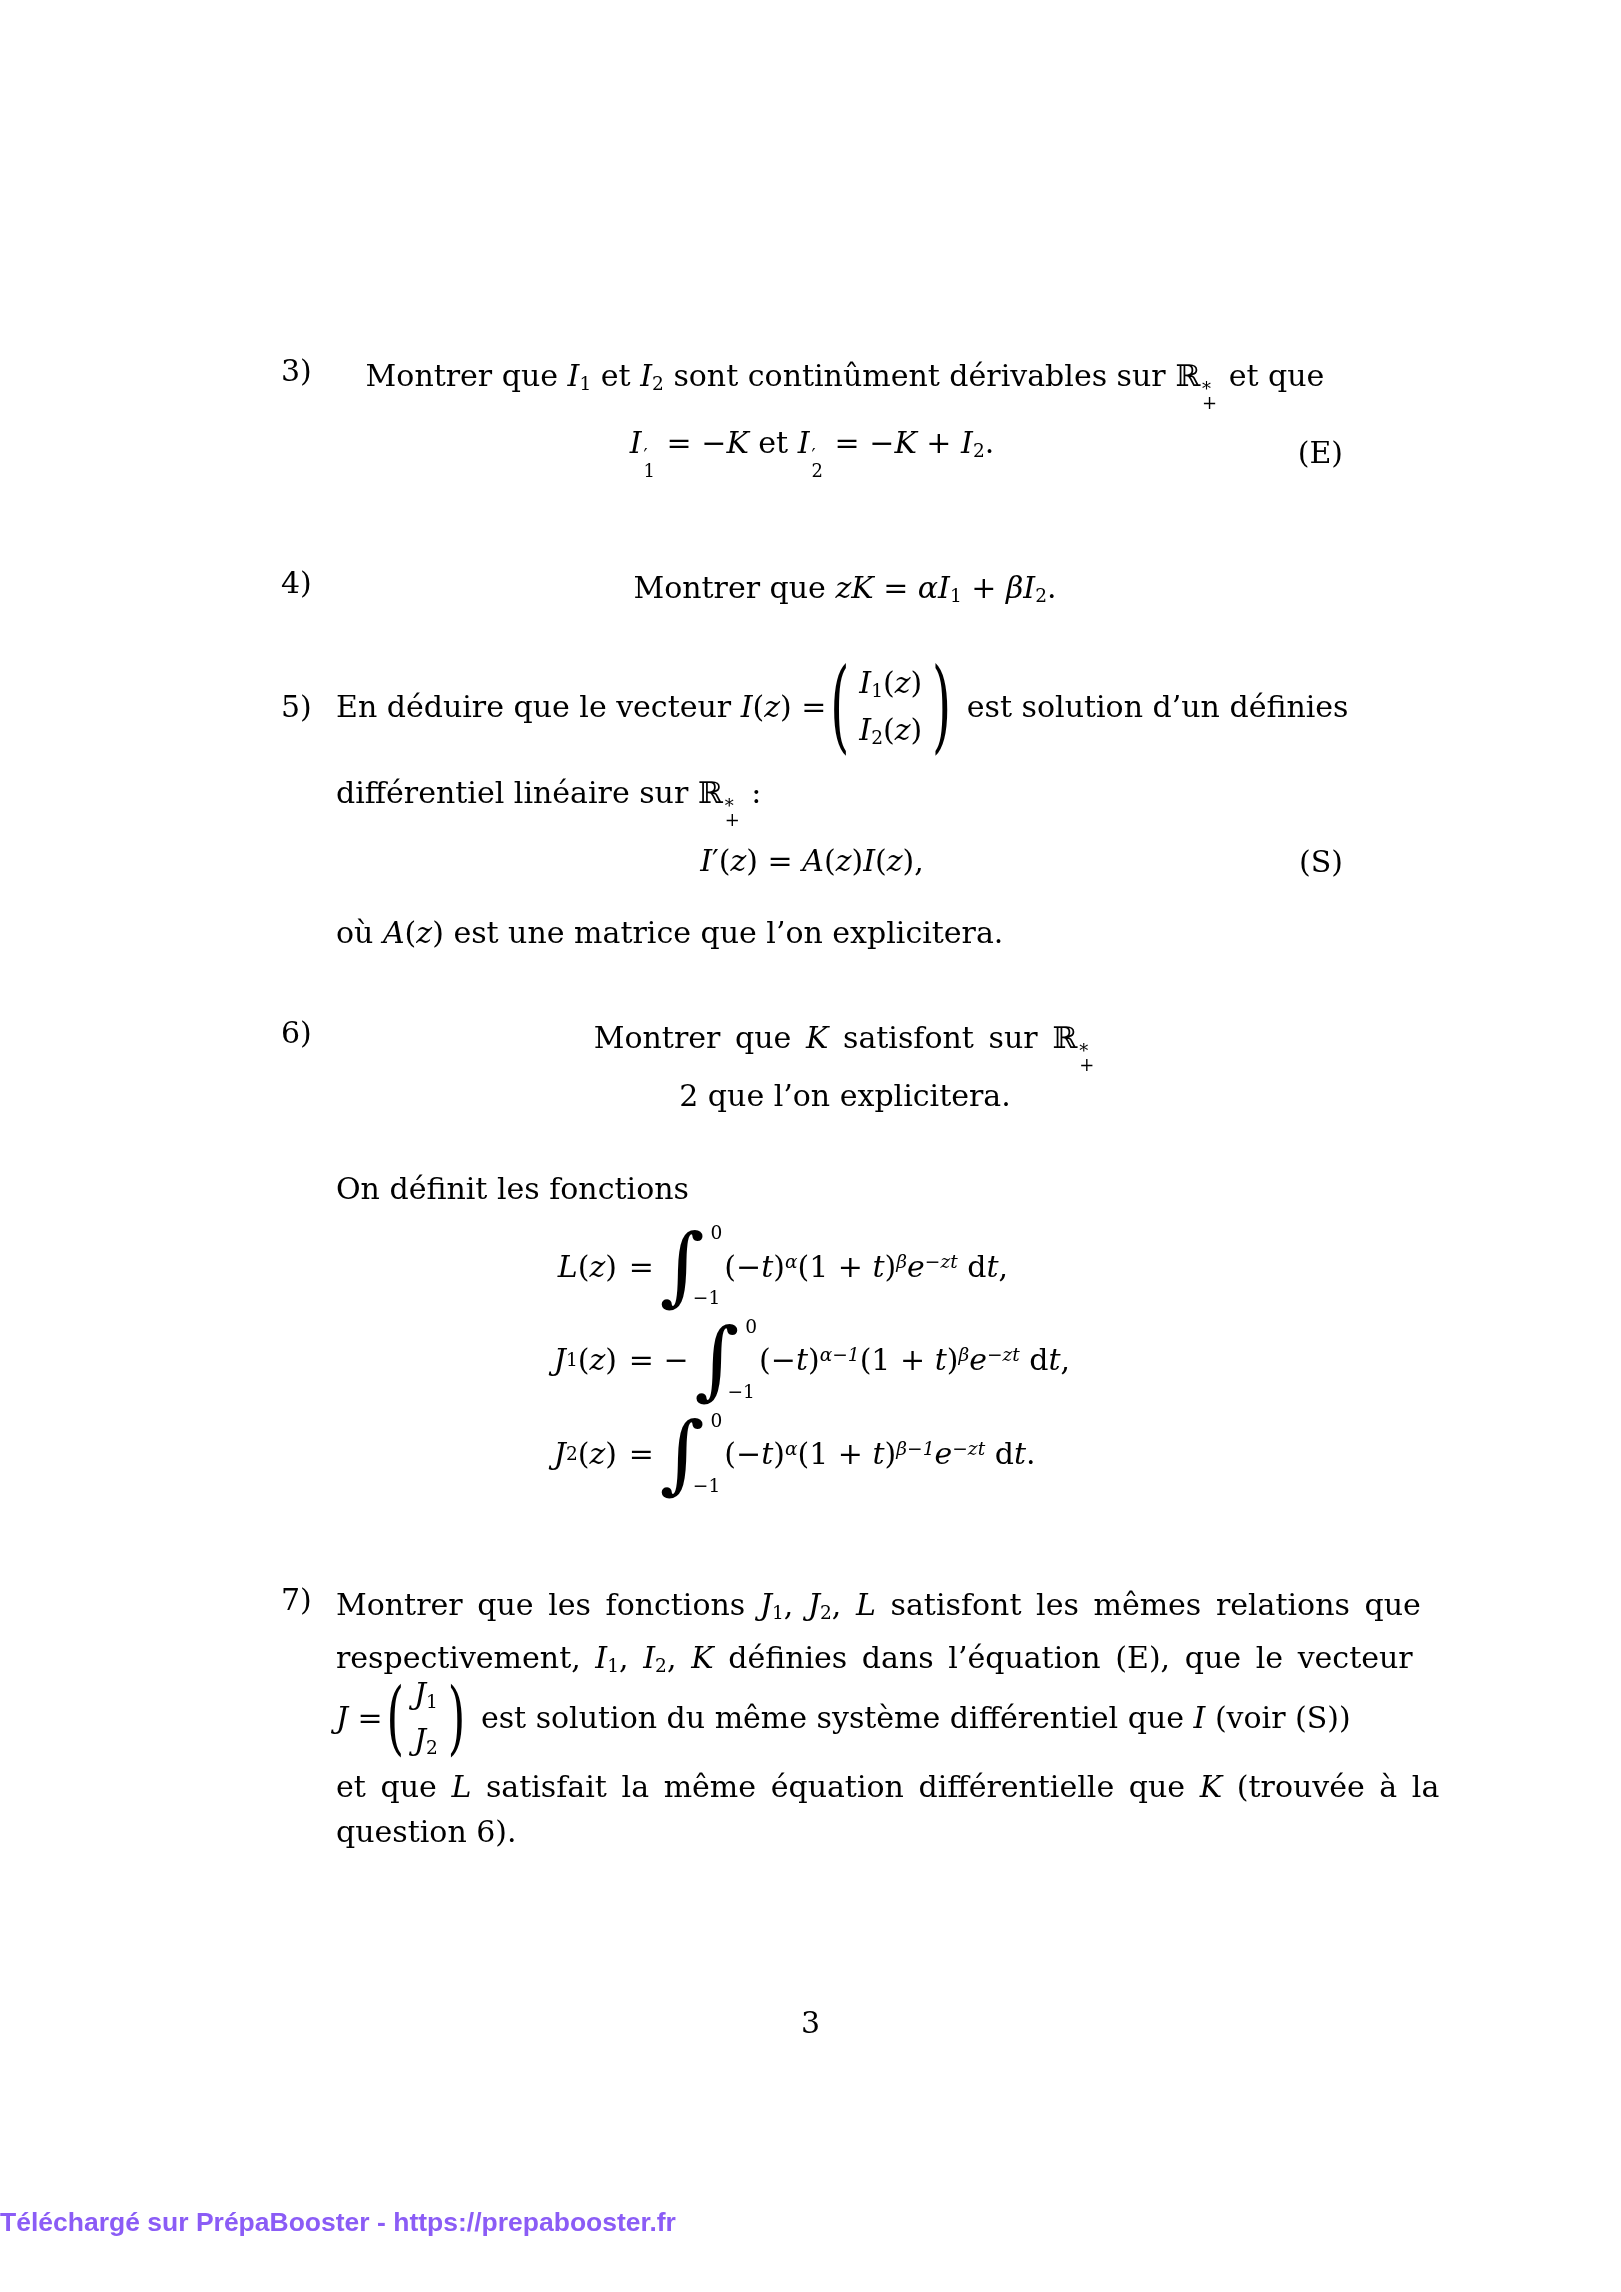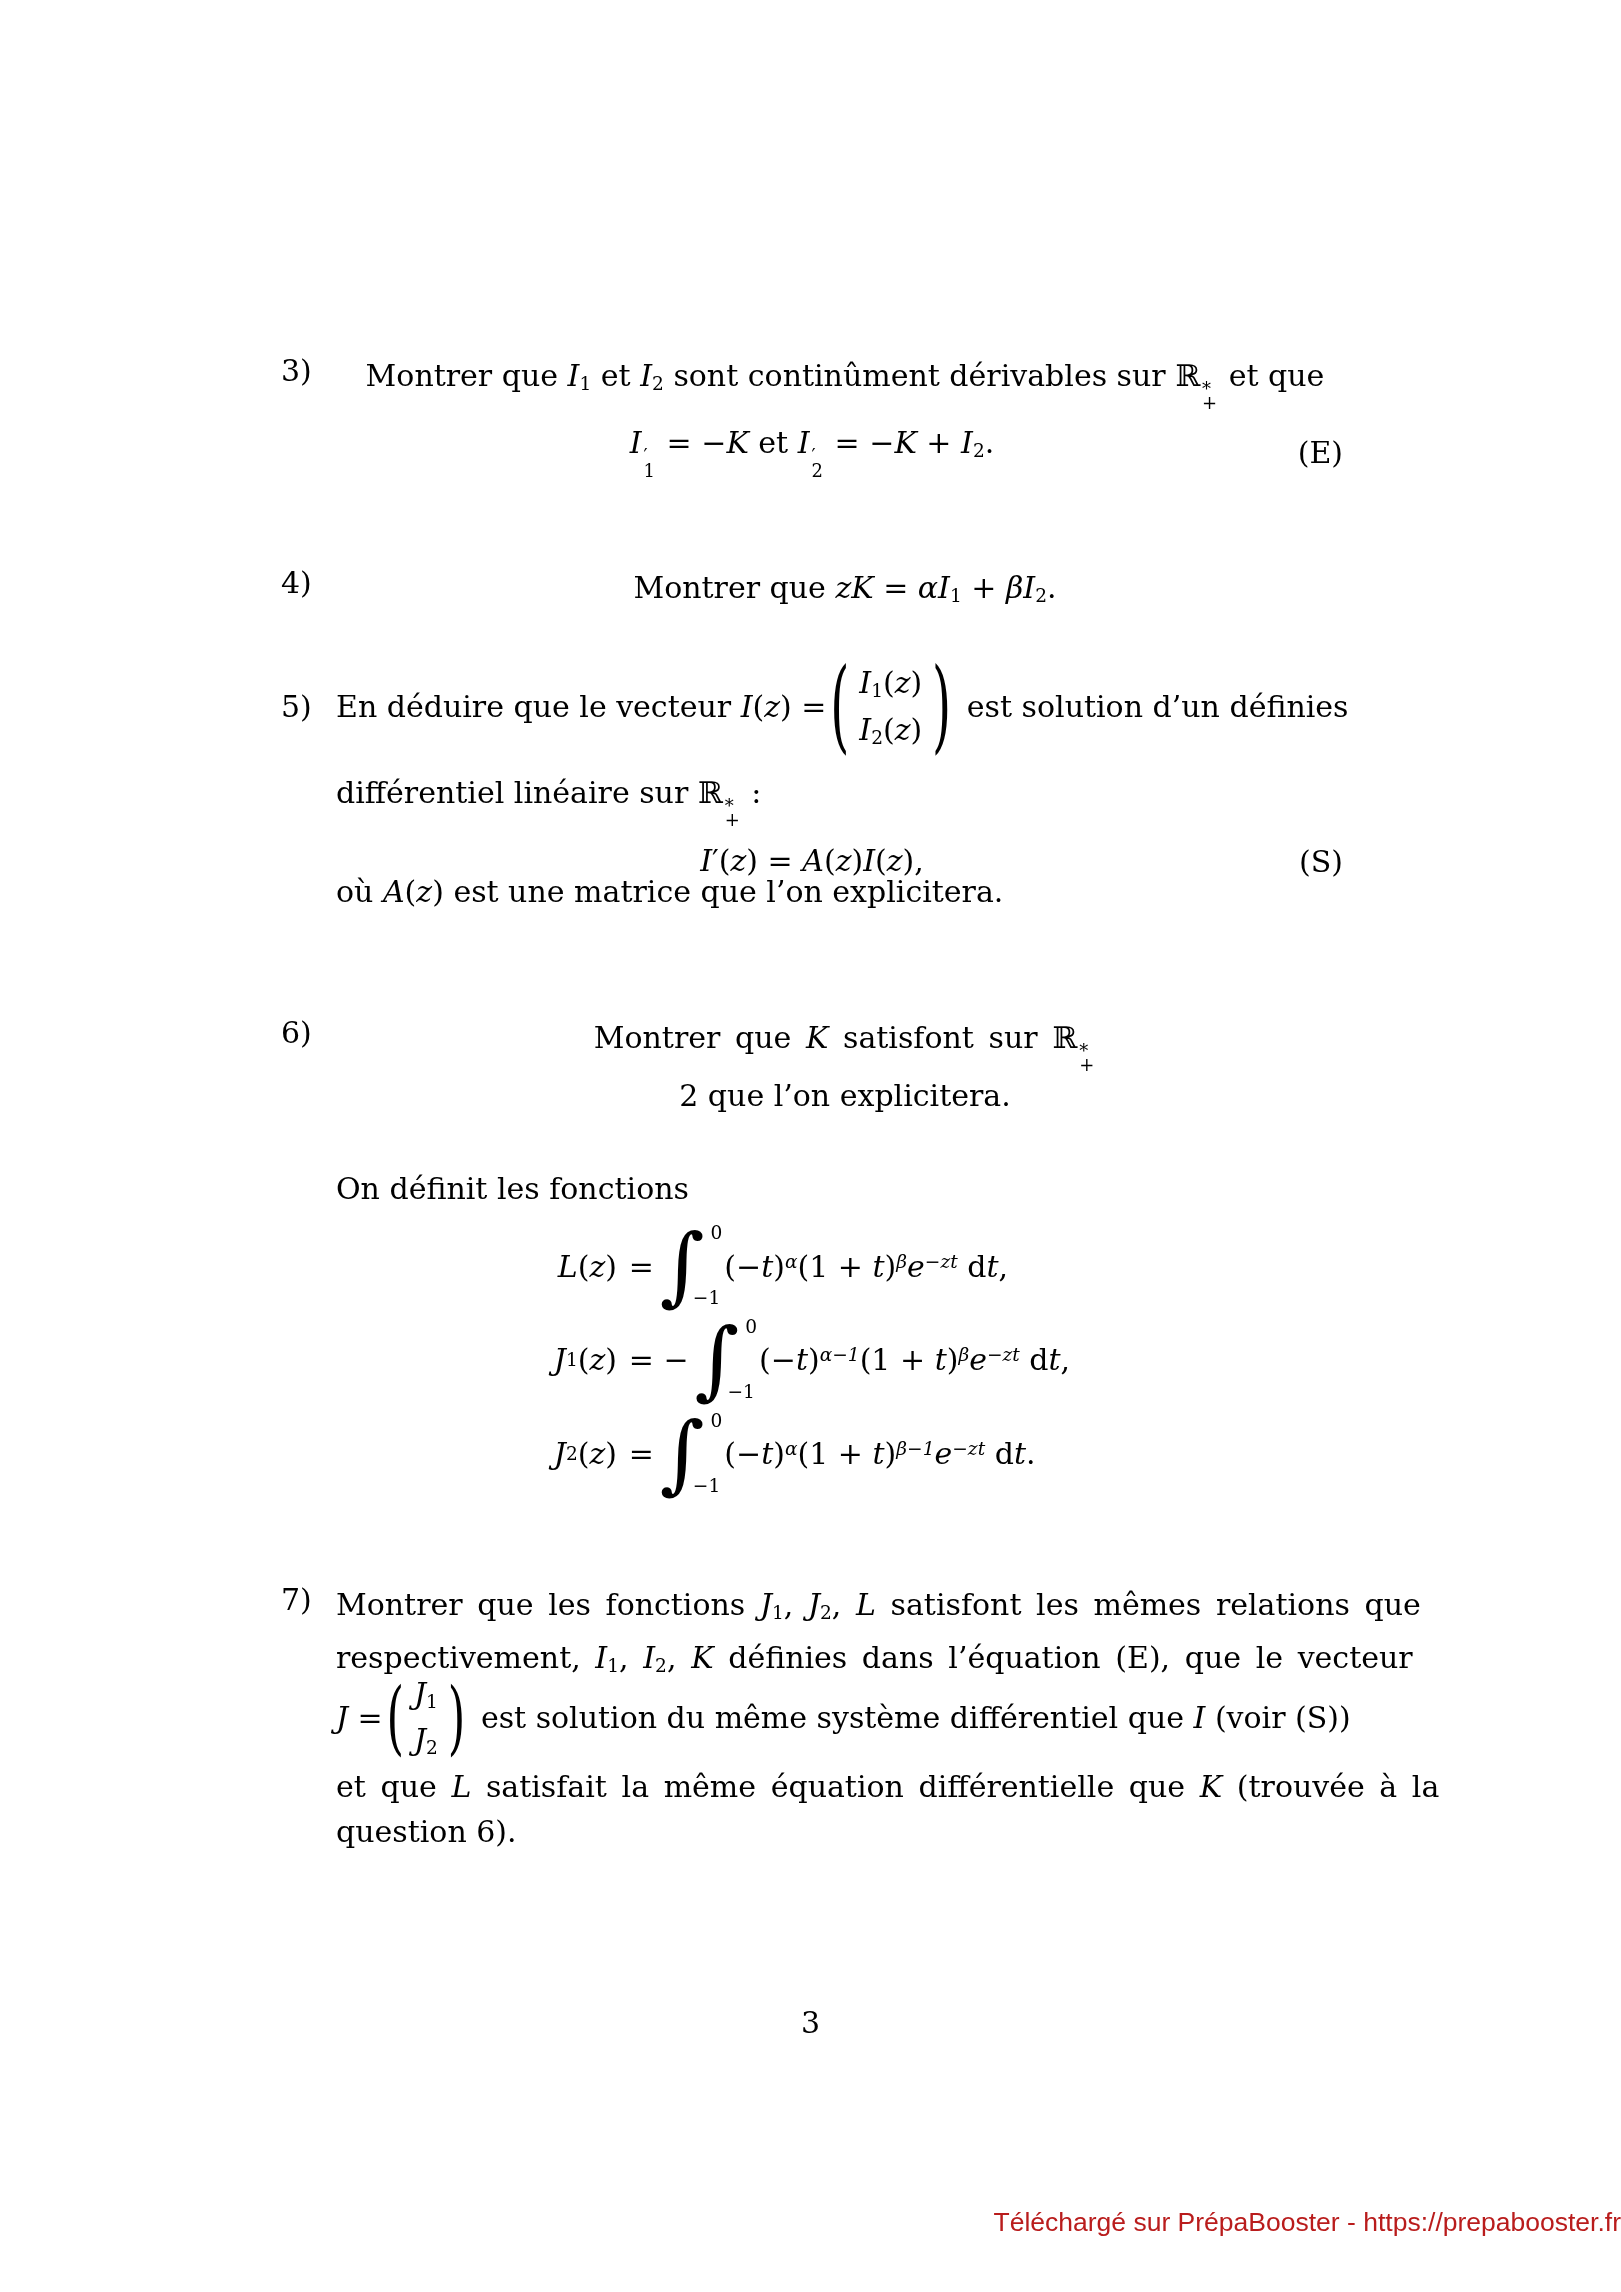--- a/index.html
+++ b/index.html
@@ -49,22 +49,22 @@
   .eql{display:flex;align-items:center;justify-content:flex-end;height:90px;white-space:nowrap;}
   .eqr{display:flex;align-items:center;height:90px;white-space:nowrap;}
   .intw{display:inline-flex;margin:0 2px 0 5.9px;}
   .ig{font-size:86px;line-height:82px;}
   .il{display:inline-flex;flex-direction:column;justify-content:space-between;
       height:84px;font-size:18.6px;line-height:1;}
   .lt{margin-left:5.9px;}
   .lb{margin-left:-11.8px;}
 
   .pagenum{position:absolute;top:2000px;left:0;width:100%;text-align:center;line-height:45px;}
-  .footer{position:absolute;top:2207px;left:0;width:100%;text-align:right;
-          font-family:"Liberation Sans","DejaVu Sans",sans-serif;font-size:26.5px;color:#b91c1c;}
+  .footer{position:absolute;top:2207px;left:0;width:100%;text-align:left;
+          font-family:"Liberation Sans","DejaVu Sans",sans-serif;font-size:26.5px;color:#8b5cf6;font-weight:bold;}
 </style>
 </head>
 <body>
 
 <div class="page">
 
   <div class="q" style="top:353px">
     <span class="qnum">3)</span>
     <div class="qbody">
       <span class="line"><span class="s-r">Montrer que </span><span class="s-i">I</span><span class="s-sub">1</span><span class="s-r"> et </span><span class="s-i">I</span><span class="s-sub">2</span><span class="s-r"> sont continûment dérivables sur </span><span class="s-r">ℝ</span><span class="s-stk">
@@ -107,21 +107,21 @@
   </div>
   <div class="abs" style="top:770px;left:336px"><span class="s-r">différentiel linéaire sur </span><span class="s-r">ℝ</span><span class="s-stk">
         <span>*</span>
         <span>+</span>
       </span><span class="s-r"> :</span></div>
 
   <div class="deq" style="top:829px">
     <span><span class="s-i">I</span><span class="s-r">′</span><span class="s-r">(</span><span class="s-i">z</span><span class="s-r">) = </span><span class="s-cal">A</span><span class="s-r">(</span><span class="s-i">z</span><span class="s-r">)</span><span class="s-i">I</span><span class="s-r">(</span><span class="s-i">z</span><span class="s-r">),</span></span>
     <span class="tag">(S)</span>
   </div>
-  <div class="abs" style="top:869px;left:336px"><span class="s-r">où </span><span class="s-cal">A</span><span class="s-r">(</span><span class="s-i">z</span><span class="s-r">)</span><span class="s-r"> est une matrice que l’on explicitera.</span></div>
+  <div class="abs" style="top:910px;left:336px"><span class="s-r">où </span><span class="s-cal">A</span><span class="s-r">(</span><span class="s-i">z</span><span class="s-r">)</span><span class="s-r"> est une matrice que l’on explicitera.</span></div>
 
   <div class="q" style="top:1015px">
     <span class="qnum">6)</span>
     <div class="qbody">
       <span class="line jt"><span class="s-r">Montrer que </span><span class="s-i">K</span><span class="s-r"> satisfont sur </span><span class="s-r">ℝ</span><span class="s-stk">
             <span>*</span>
             <span>+</span>
           </span></span>
       <span class="line"><span class="s-r">2 que l’on explicitera.</span></span>
     </div>

